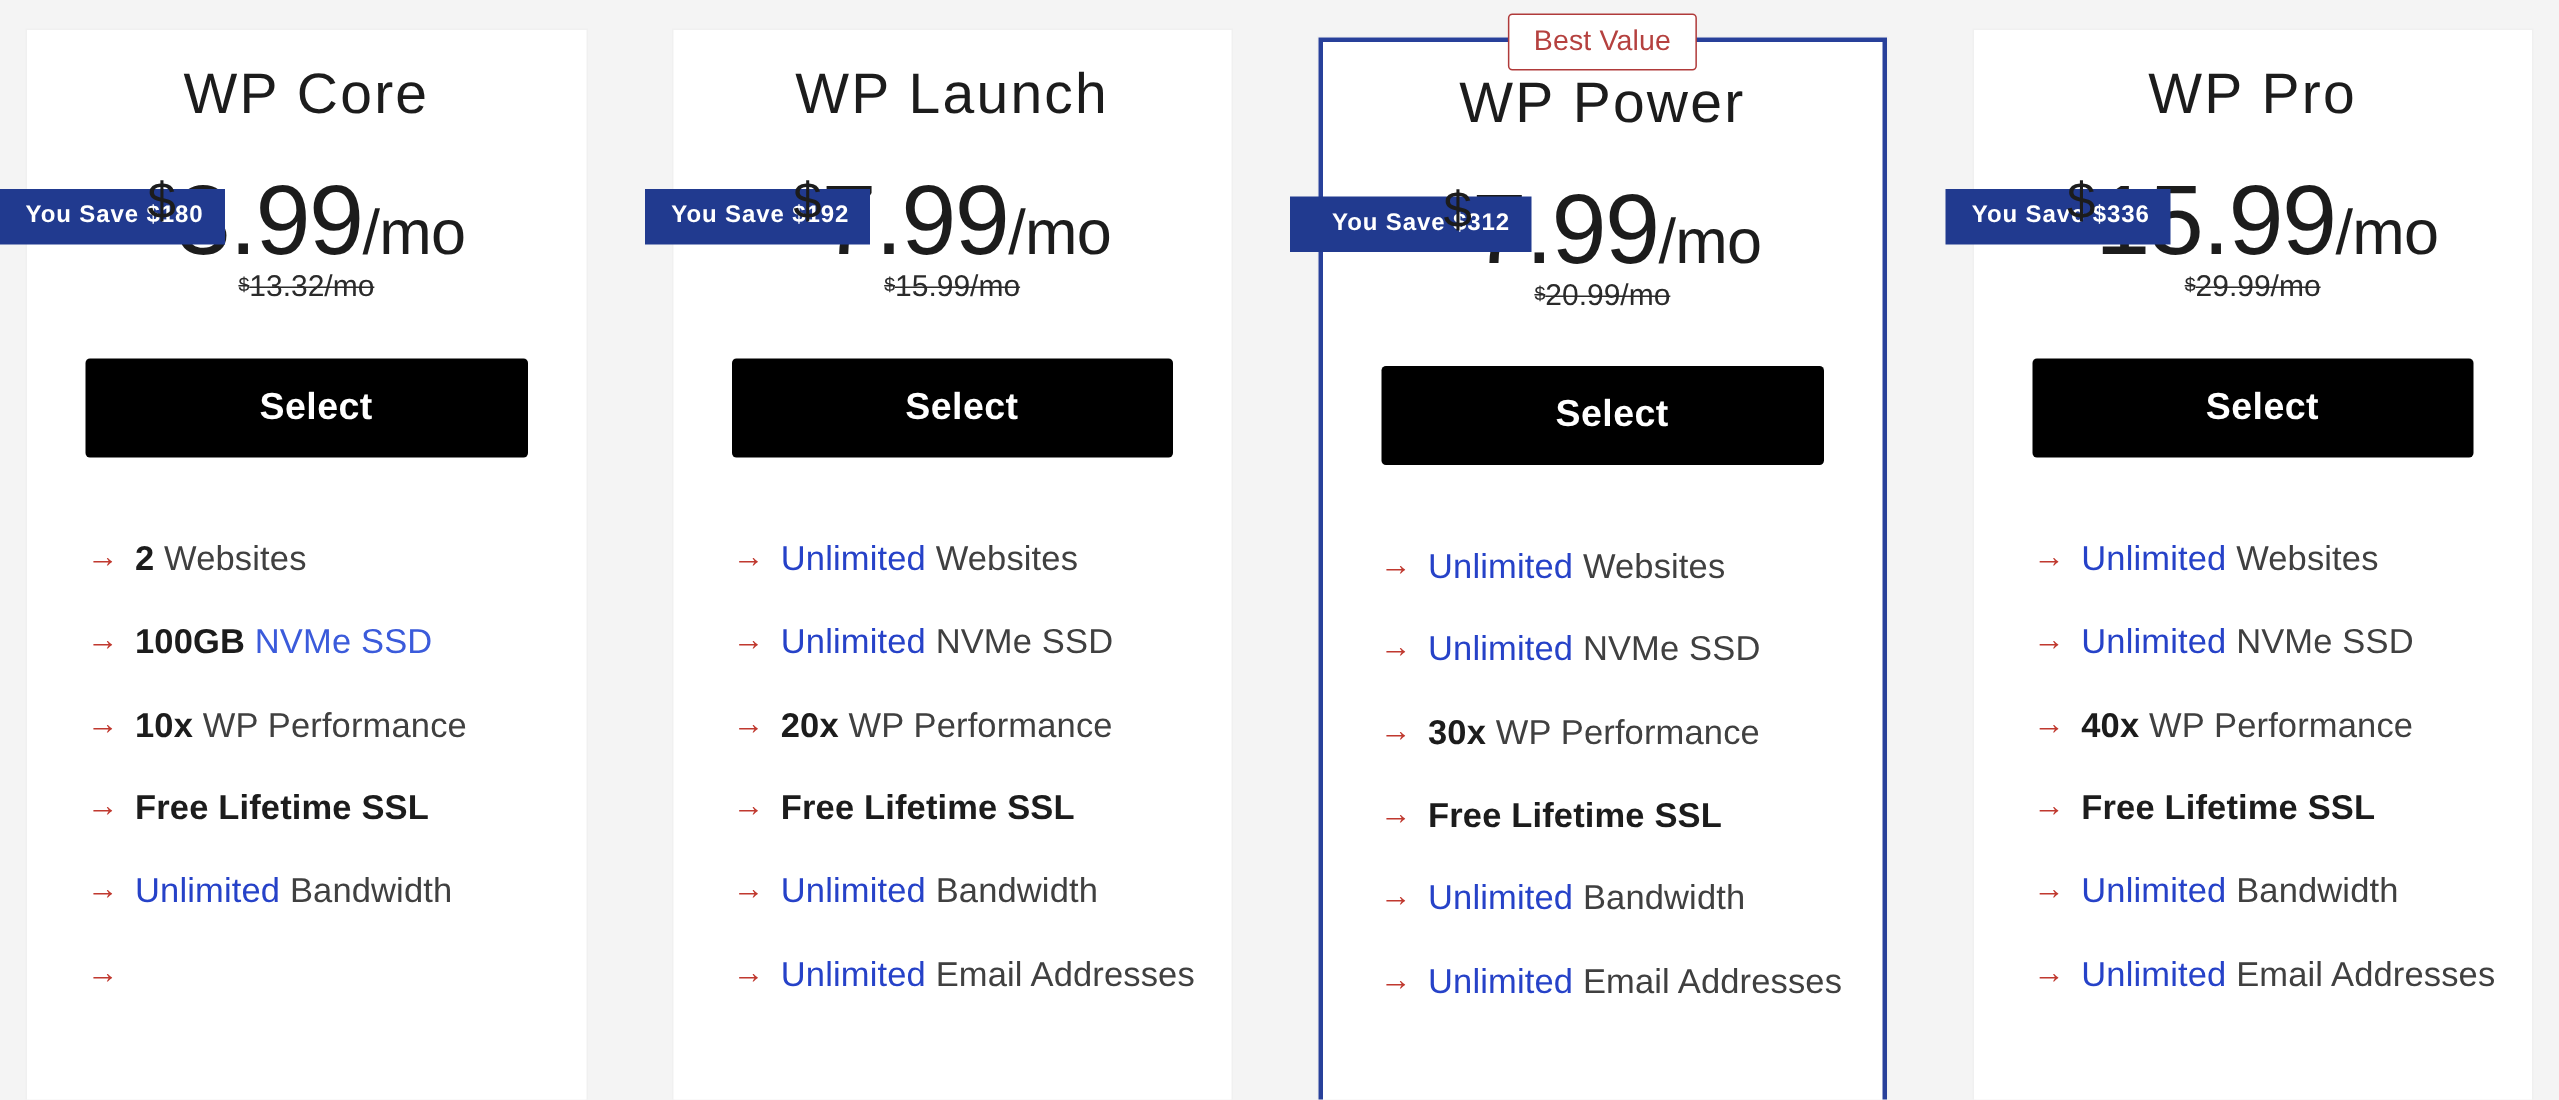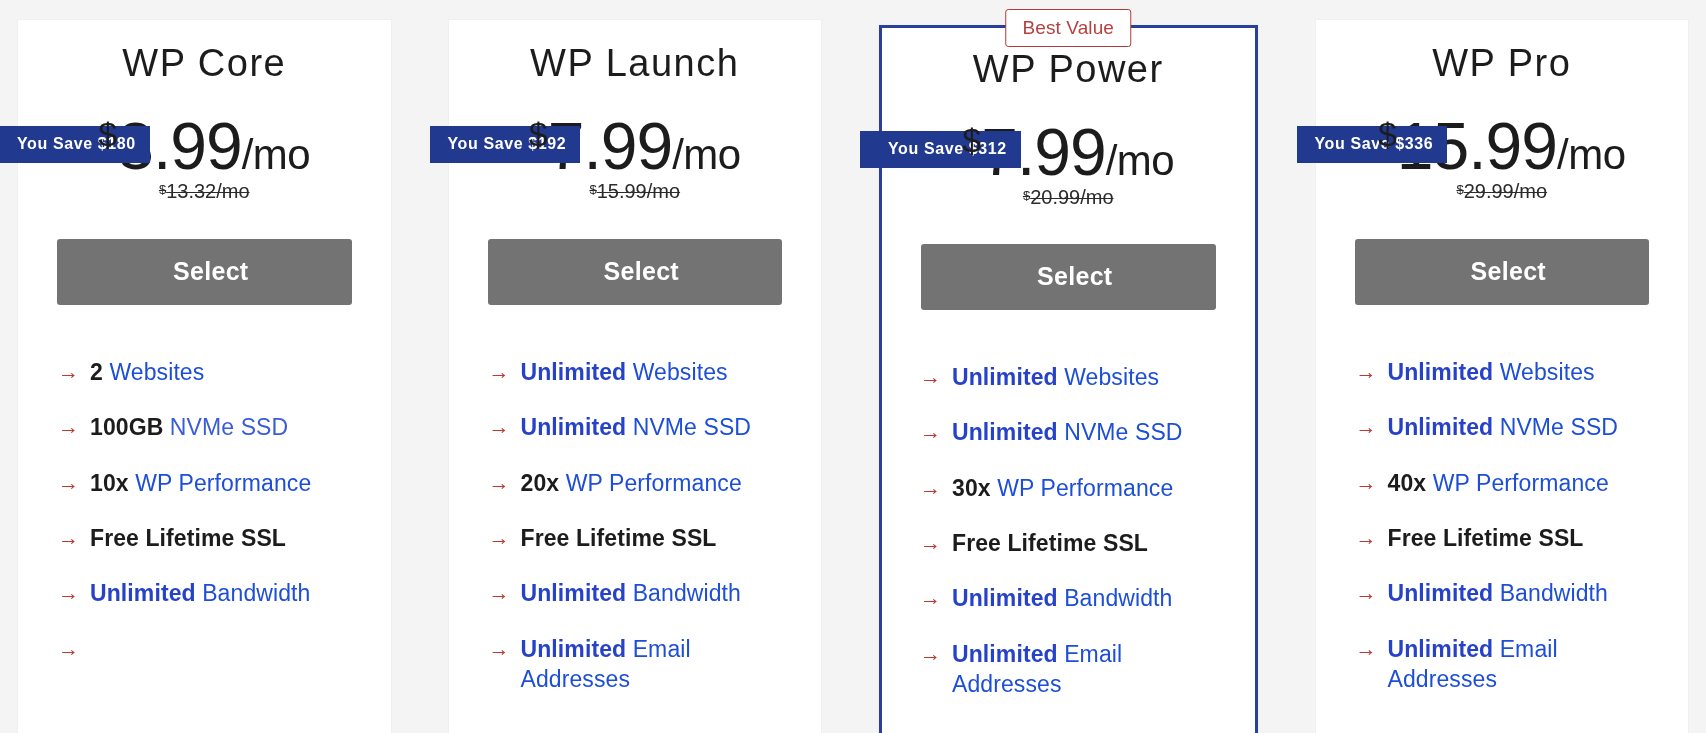--- a/index.html
+++ b/index.html
@@ -117,21 +117,21 @@
   .price-old .cur {
     font-size: 13px;
     vertical-align: top;
     position: relative;
     top: 2px;
   }
   .select-button {
     display: block;
     width: calc(100% - 78px);
     margin: 36px auto 0 auto;
-    background: #737373;
+    background: #000000;
     color: #ffffff;
     font-size: 25px;
     font-weight: bold;
     text-align: center;
     padding: 18px 0 19px 13px;
     border: none;
     border-radius: 3px;
     cursor: pointer;
     letter-spacing: 0.3px;
     font-family: "Liberation Sans", sans-serif;
@@ -155,23 +155,23 @@
   .arrow-icon {
     flex: 0 0 auto;
     width: 30px;
     color: #c0392f;
     font-size: 21px;
     line-height: 1.42;
     margin-right: 2px;
   }
   .feature-text { flex: 1 1 auto; }
   .hl-bold { font-weight: bold; color: #1c1c1c; }
-  .hl-blue { font-weight: bold; color: #2642c8; }
+  .hl-blue { font-weight: normal; color: #2642c8; }
   .txt-blue { color: #3b5bdb; }
-  .txt-plain { color: #1d4ed8; text-align: right; }
+  .txt-plain { color: #404040; text-align: right; }
 </style>
 </head>
 <body>
 
 <div class="pricing-grid" id="grid">
     <div class="plan-card card-1">
       <div class="plan-title">WP Core</div>
       <div class="save-badge">You Save $180</div>
       <div class="price-block"><div class="price-main"><span class="price-currency">$</span><span class="price-amount">3.99</span><span class="price-period">/mo</span></div><div class="price-old"><span class="cur strike">$</span><span class="strike">13.32/mo</span></div></div>
       <button class="select-button">Select</button>

